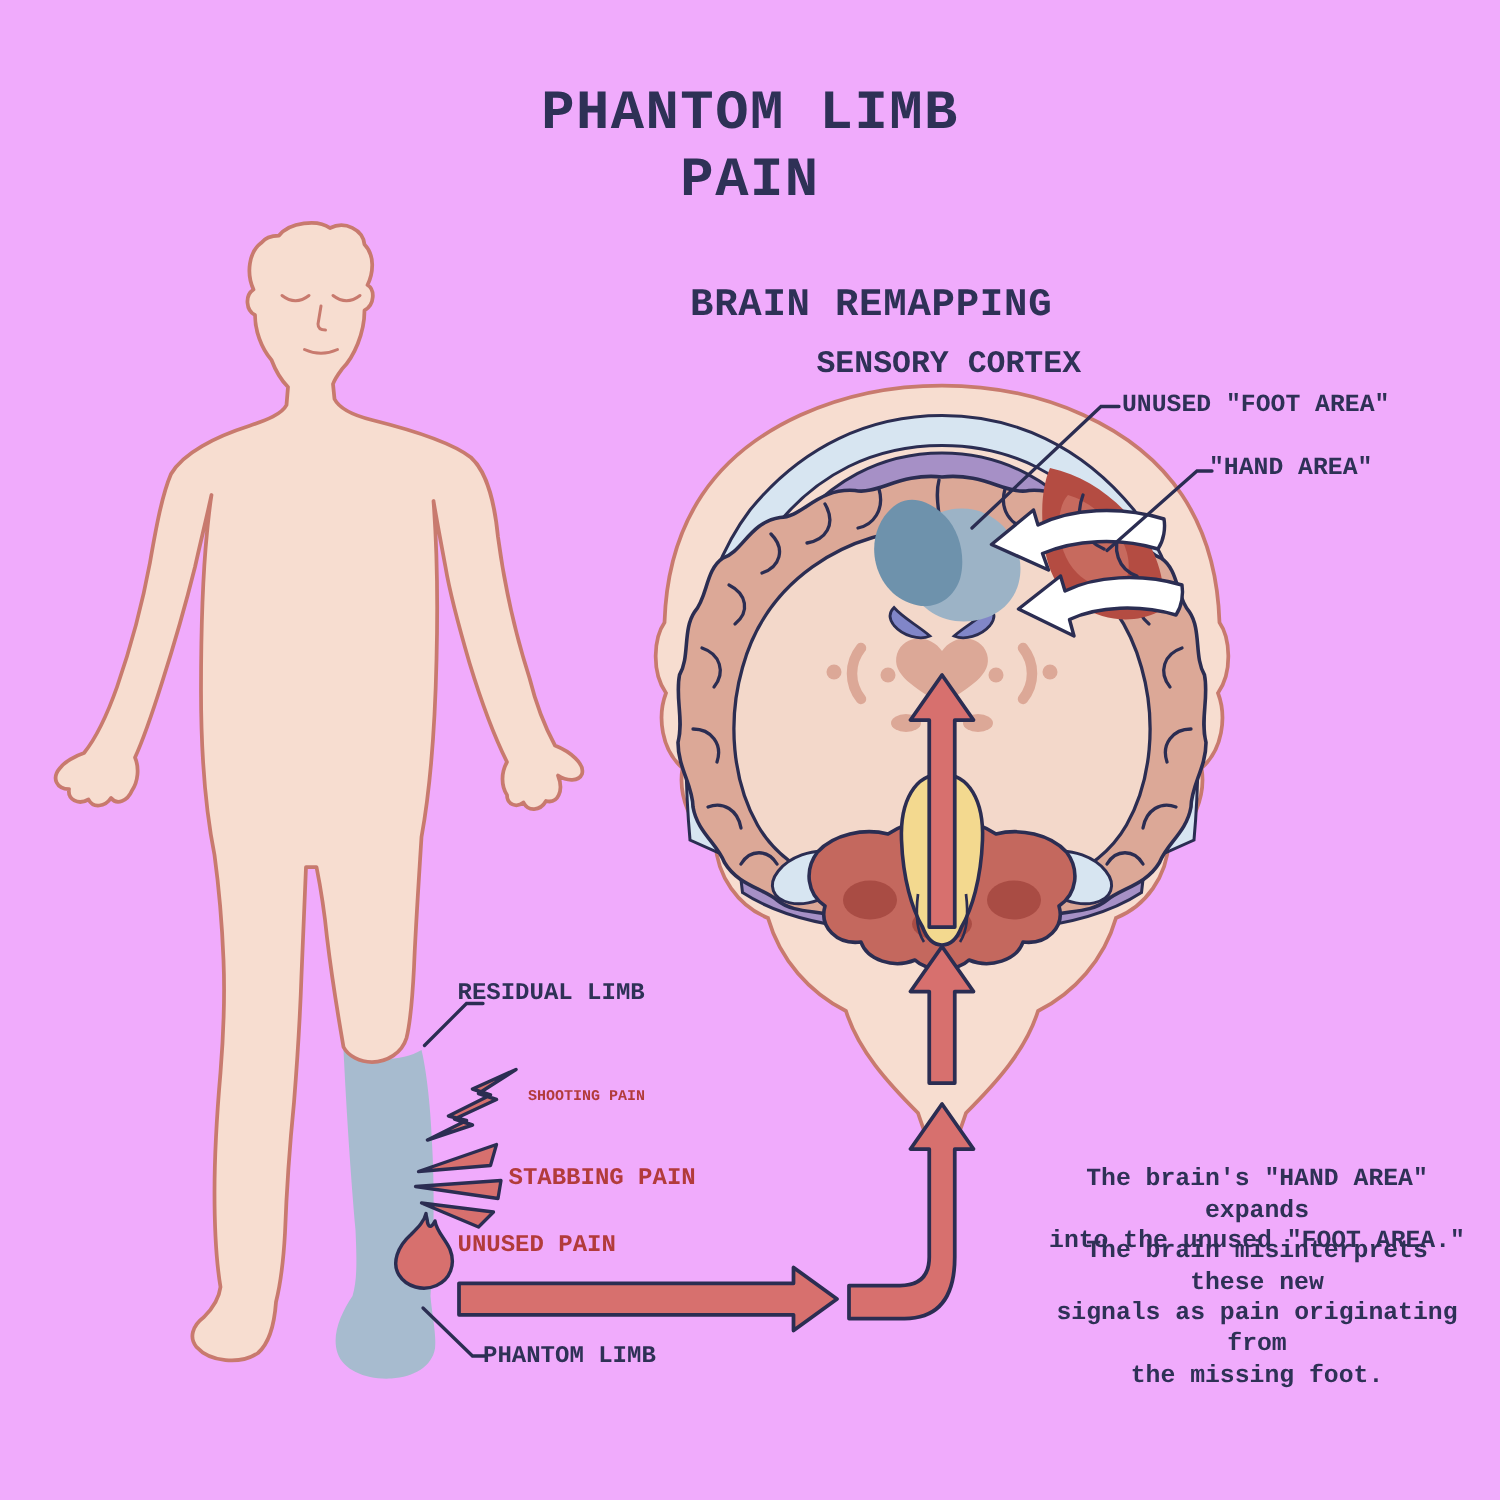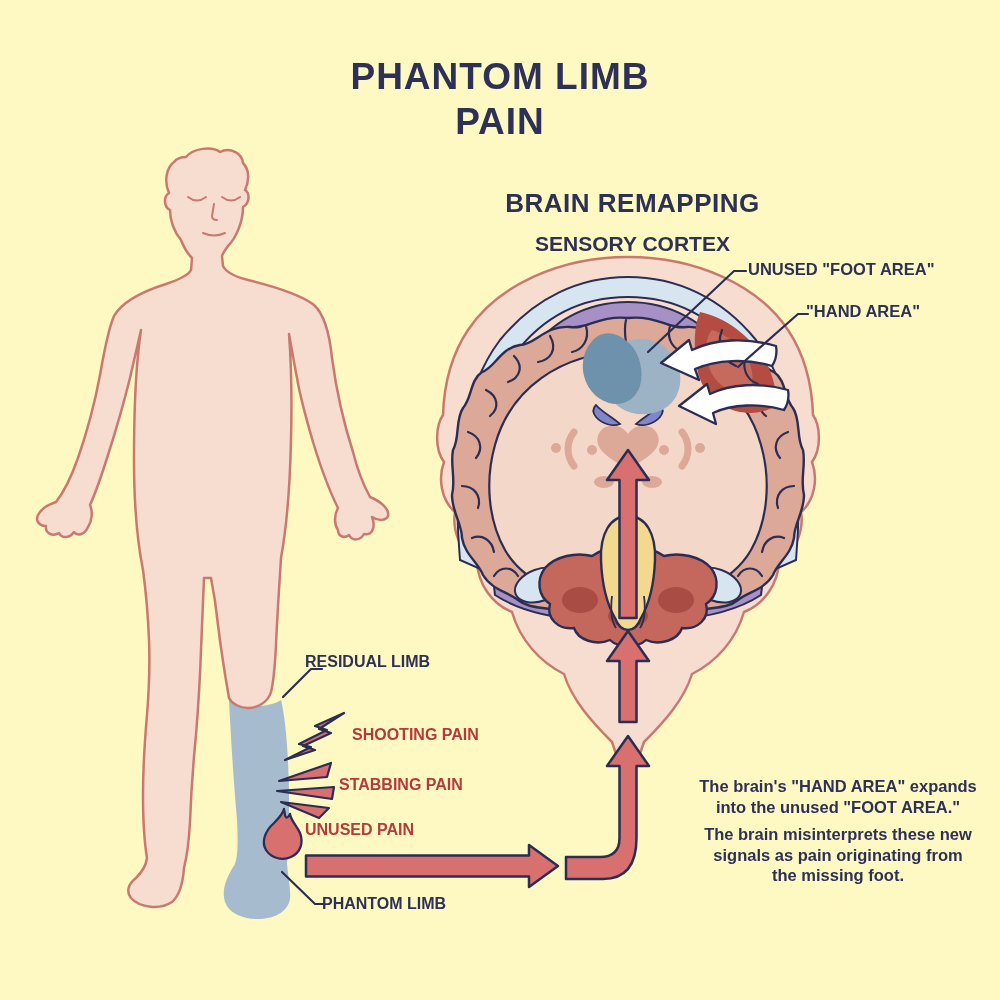--- a/index.html
+++ b/index.html
@@ -1,30 +1,30 @@
 <!DOCTYPE html>
 <html><head>
 <meta charset="utf-8">
 <style>
   html,body{margin:0;padding:0;background:#fff;}
   .canvas{
-    position:relative;width:1000px;height:1000px;background:#fef9c3;
-    font-family:Liberation Sans, sans-serif;overflow:hidden;
+    position:relative;width:1000px;height:1000px;background:#f0abfc;
+    font-family:Liberation Mono, monospace;overflow:hidden;
   }
   .artwork{position:absolute;left:0;top:0;width:1000px;height:1000px;}
   .lbl{position:absolute;font-weight:bold;color:#2e3156;white-space:pre-line;}
   .title{left:0;top:54px;width:1000px;text-align:center;font-size:37px;line-height:1.22;letter-spacing:1px;}
-  .brain-heading{left:460px;top:188px;width:345px;text-align:center;font-size:26px;letter-spacing:0.5px;}
+  .brain-heading{left:460px;top:188px;width:345px;text-align:left;font-size:26px;letter-spacing:0.5px;}
   .brain-subheading{left:460px;top:232px;width:345px;text-align:center;font-size:21px;}
   .foot-label{left:748px;top:260px;font-size:16.5px;}
   .hand-label{left:806px;top:302px;font-size:16.5px;}
   .residual-label{left:305px;top:653px;font-size:16px;}
   .phantom-label{left:322px;top:895px;font-size:16px;}
   .pain{color:#b23b3b;}
-  .shooting-label{left:352px;top:726px;font-size:16px;}
+  .shooting-label{left:352px;top:726px;font-size:10px;}
   .stabbing-label{left:339px;top:776px;font-size:16px;}
   .burning-label{left:305px;top:821px;font-size:16px;}
   .para{position:absolute;width:280px;text-align:center;font-weight:bold;color:#2e3156;font-size:16.5px;line-height:1.25;white-space:pre-line;}
   .para1{left:698px;top:776px;}
   .para2{left:698px;top:824px;}
 </style>
 </head>
 <body>
 
 <div class="canvas">

